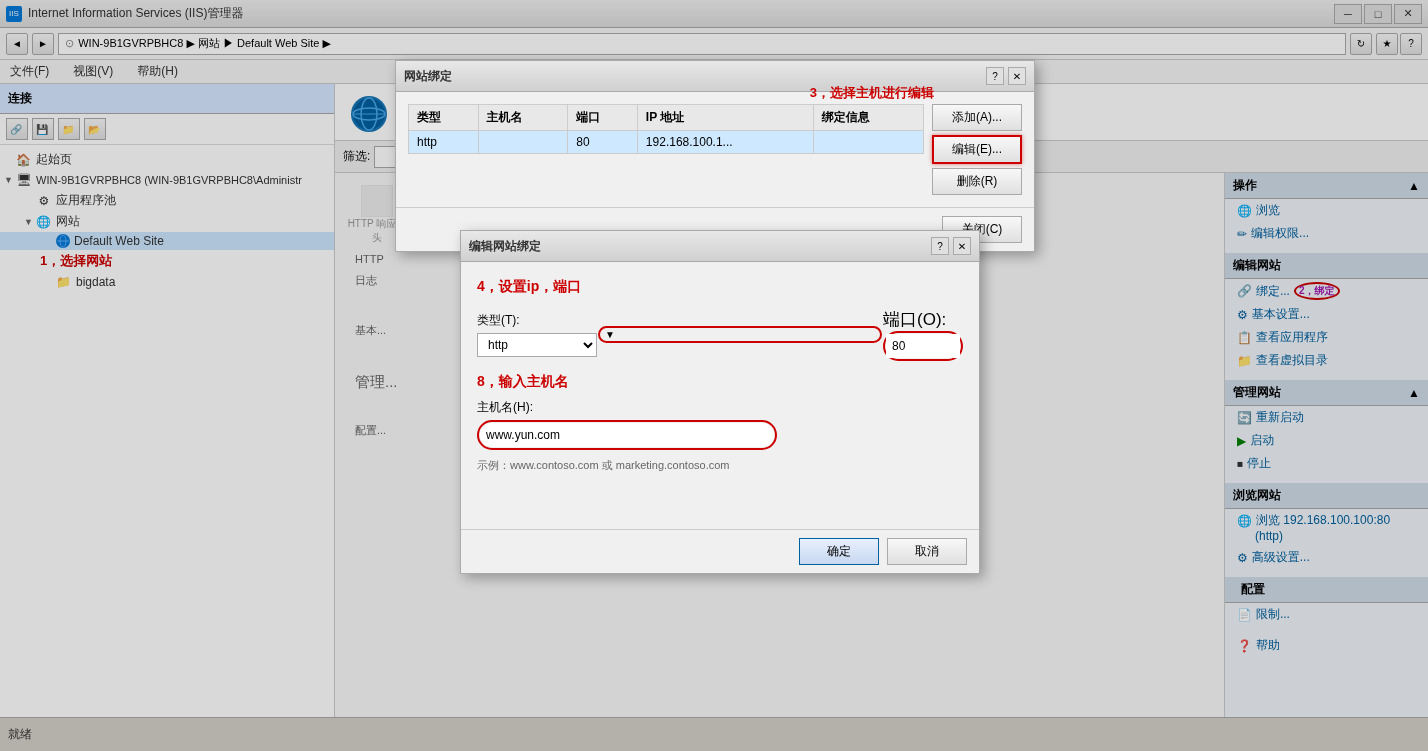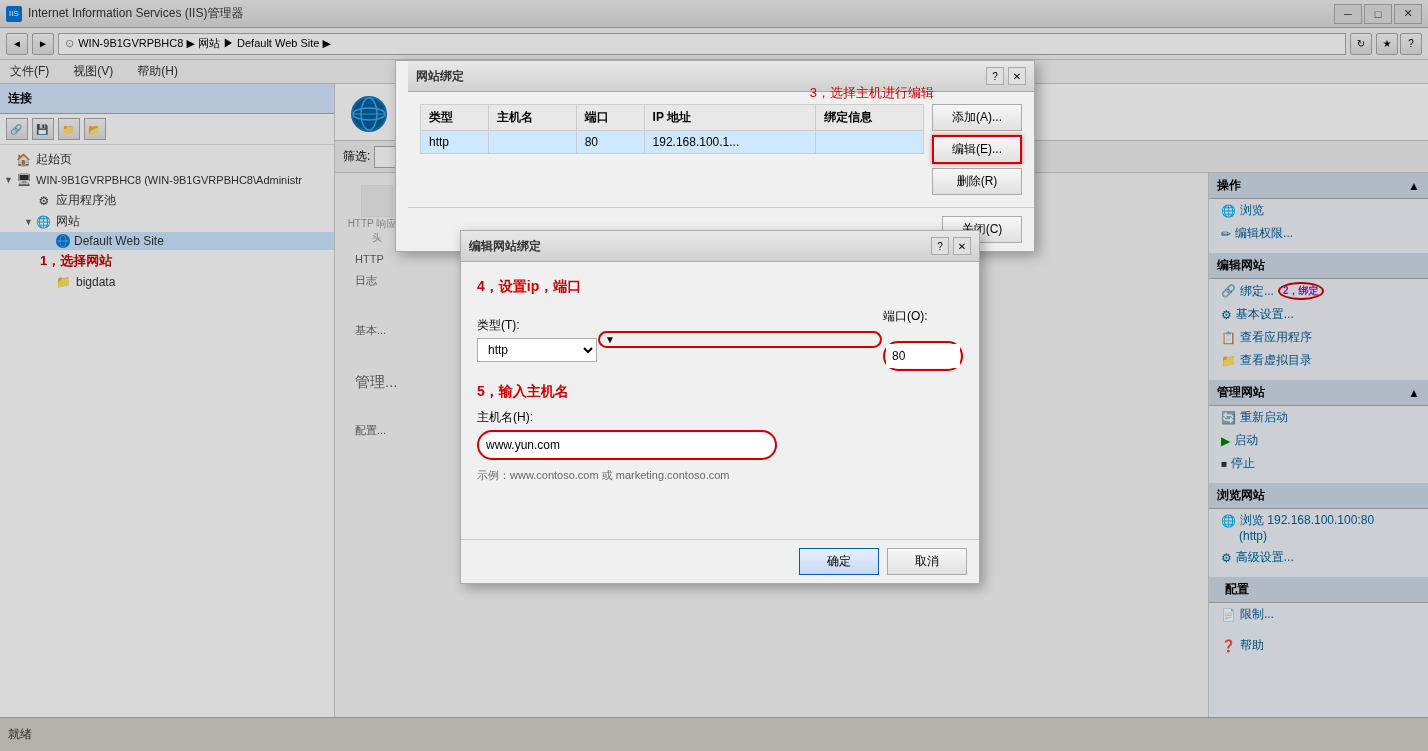--- a/index.html
+++ b/index.html
@@ -177,21 +177,21 @@
     .filter-input {
       height: 22px;
       border: 1px solid #aaa;
       padding: 2px 6px;
       font-size: 12px;
       width: 100px;
     }
 
     
     .right-panel {
-      width: 220px;
+      width: 204px;
       background: #f0f4f8;
       border-left: 1px solid #ccc;
       overflow-y: auto;
       padding-bottom: 8px;
     }
     .right-section-header {
       background: #d0dce8;
       padding: 4px 8px;
       font-size: 12px;
       font-weight: bold;
@@ -220,21 +220,20 @@
     
     .dialog-binding {
       position: absolute;
       top: 60px;
       left: 395px;
       width: 640px;
       background: #f0f0f0;
       border: 1px solid #aaa;
       box-shadow: 4px 4px 12px rgba(0,0,0,0.3);
       z-index: 200;
-      padding-left: 12px;
     }
     .dialog-title-bar {
       background: linear-gradient(to bottom, #e8e8e8, #d0d0d0);
       border-bottom: 1px solid #aaa;
       padding: 6px 8px;
       display: flex;
       align-items: center;
       justify-content: space-between;
     }
     .dialog-title { font-size: 12px; color: #333; font-weight: bold; }
@@ -630,21 +629,21 @@
   <div class="dialog-binding">
     <div class="dialog-title-bar">
       <span class="dialog-title">网站绑定</span>
       <div style="display:flex;gap:4px;align-items:center;">
         <span class="dialog-close-btn">?</span>
         <span class="dialog-close-btn">✕</span>
       </div>
     </div>
     <div class="dialog-content" style="position:relative;">
 
-      <div style="position:absolute;top:-8px;right:100px;color:#cc0000;font-size:13px;font-weight:normal;z-index:10;">
+      <div style="position:absolute;top:-8px;right:100px;color:#cc0000;font-size:13px;font-weight:bold;z-index:10;">
         3，选择主机进行编辑
       </div>
       <div style="display:flex;gap:8px;">
         <div style="flex:1;">
           <table class="binding-table">
             <thead>
               <tr>
                 <th>类型</th>
                 <th>主机名</th>
                 <th>端口</th>
@@ -704,29 +703,29 @@
             <option>http</option>
             <option>https</option>
           </select>
         </div>
         <div style="flex:1;">
           <div style="display:flex;align-items:center;border:2px solid #cc0000;border-radius:20px;padding:1px;">
             <span style="padding:0 4px;cursor:pointer;font-size:10px;">▼</span>
           </div>
         </div>
         <div style="width:80px;">
-          <label style="display:block;font-size:12px;margin-bottom:16px;">端口(O):</label>
+          <label style="display:block;font-size:17px;margin-bottom:0;">端口(O):</label>
           <div style="border:2px solid #cc0000;border-radius:20px;padding:1px;">
             <input class="form-input" style="border: none; width: 100%;" type="text" value="80">
           </div>
         </div>
       </div>
 
       <div style="color:#cc0000;font-size:14px;font-weight:bold;margin-bottom:8px;">
-        5，输入主机名
+        8，输入主机名
       </div>
 
       <div style="margin-bottom:8px;">
         <label style="display:block;font-size:12px;margin-bottom:4px;">主机名(H):</label>
         <div style="border:2px solid #cc0000;border-radius:20px;padding:1px;display:inline-block;width:300px;">
           <input class="form-input" style="border: none; width: 100%; border-radius: 18px;" type="text" value="www.yun.com">
         </div>
       </div>
 
       <div class="form-hint">示例：www.contoso.com 或 marketing.contoso.com</div>

